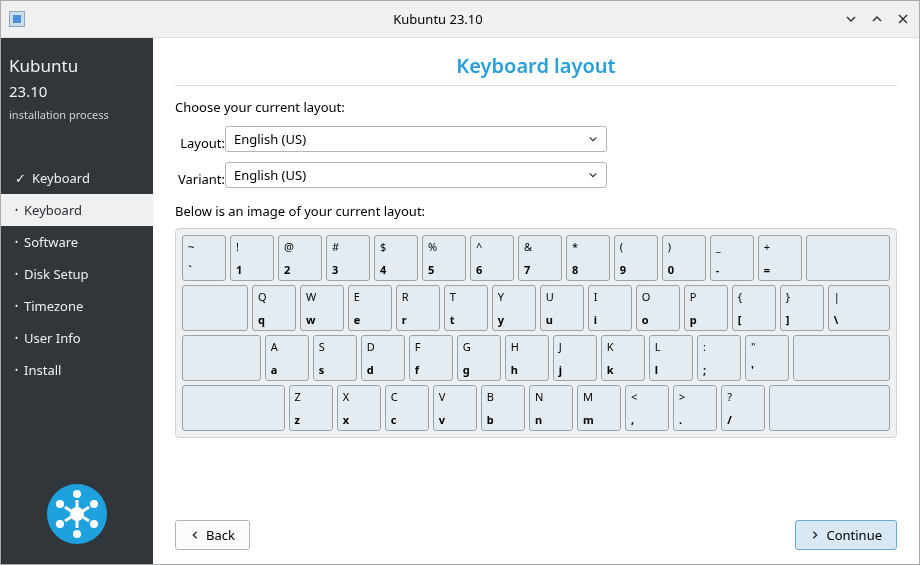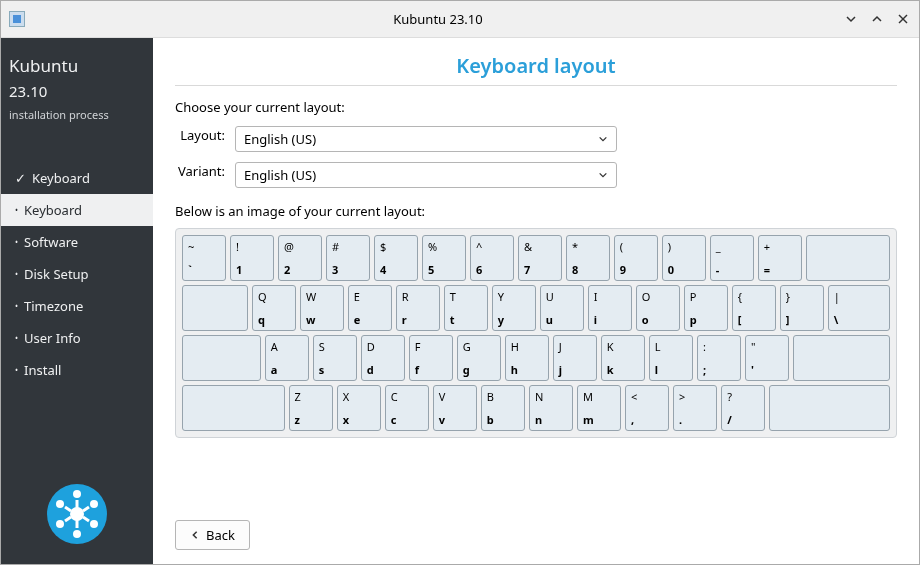--- a/index.html
+++ b/index.html
@@ -24,21 +24,21 @@
   .sidebar .step .bullet { font-size:8px; line-height:1; }
   .sidebar .step .check { font-size:13px; }
   .sidebar .step.active { background:#eff0f1; color:#2a2e32; }
   .sidebar .logo { margin-top:auto; padding:18px; display:flex; justify-content:center; }
   .sidebar .logo svg { width:64px; height:64px; }
 
   .main { flex:1; padding: 14px 22px 14px 22px; display:flex; flex-direction:column; min-width:0; }
   .main h1 { color:#2b9fd9; font-weight:600; font-size:20px; text-align:center; }
   .hr { height:1px; background:#d9d9d9; margin:6px 0 12px; }
   .prompt { font-size:13px; margin-bottom:10px; }
-  .form-row { display:flex; align-items:flex-start; gap:10px; margin-bottom:10px; }
+  .form-row { display:flex; align-items:flex-end; gap:0; margin-bottom:10px; }
   .form-row label { width:50px; text-align:right; font-size:13px; }
   .select { flex:0 0 382px; height:26px; border:1px solid #b5b5b5; border-radius:3px; background:#fff; display:flex; align-items:center; padding:0 8px; cursor:pointer; justify-content:space-between; }
   .select .chev svg { width:10px; height:10px; stroke:#333; stroke-width:1.5; fill:none; }
   .below-label { font-size:13px; margin:4px 0 8px; }
 
   .kbd { border:1px solid #cfd3d7; border-radius:4px; background:#eff0f1; padding:6px; }
   .kbd-row { display:flex; gap:4px; margin-bottom:4px; }
   .kbd-row:last-child { margin-bottom:0; }
   .key { background:#e4ecf2; border:1px solid #96a3ad; border-radius:3px; height:46px; position:relative; font-size:11px; }
   .key .tl { position:absolute; top:3px; left:5px; font-weight:400; }
@@ -370,16 +370,22 @@
           </div>
         </div>
 
       <div class="footer">
         <div class="btn">
           <svg viewBox="0 0 12 12">
               <polyline points="8,2 4,6 8,10"></polyline>
             </svg>
           <span>Back</span>
         </div>
+        <div class="btn primary">
+          <svg viewBox="0 0 12 12">
+              <polyline points="4,2 8,6 4,10"></polyline>
+            </svg>
+          <span>Continue</span>
+        </div>
       </div>
     </div>
   </div>
 </div>
 
 </body></html>

